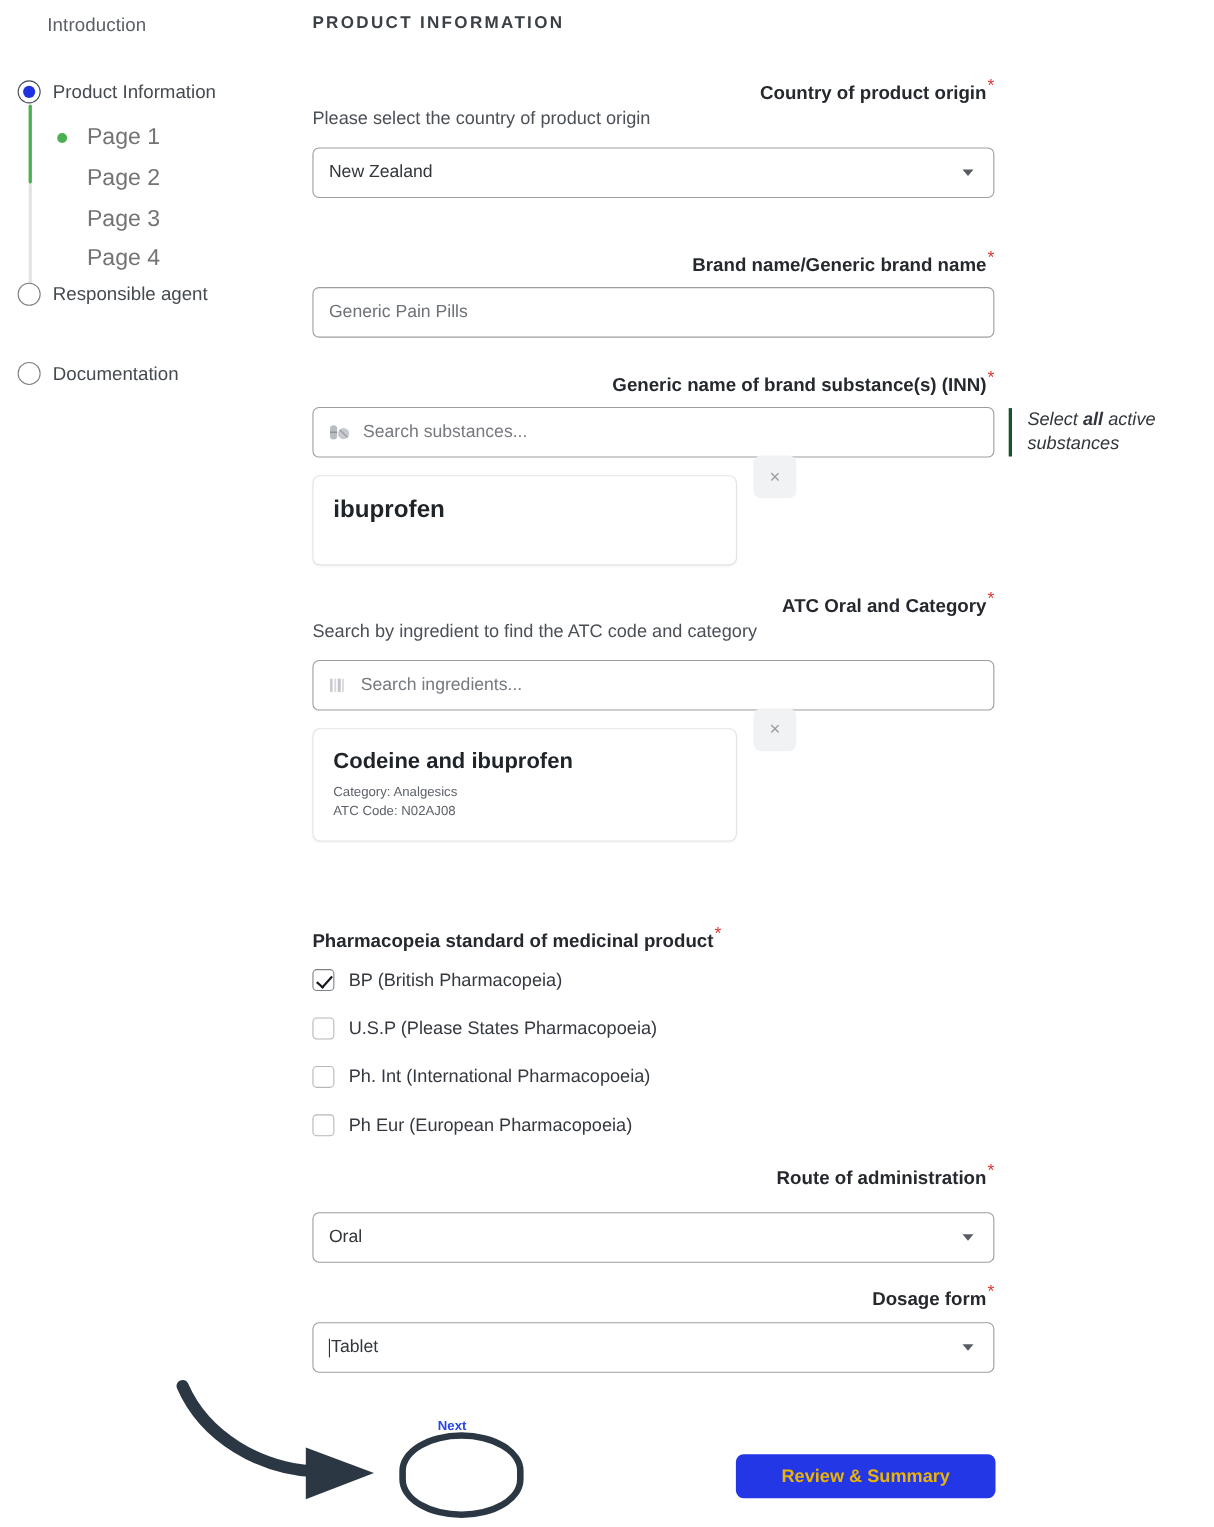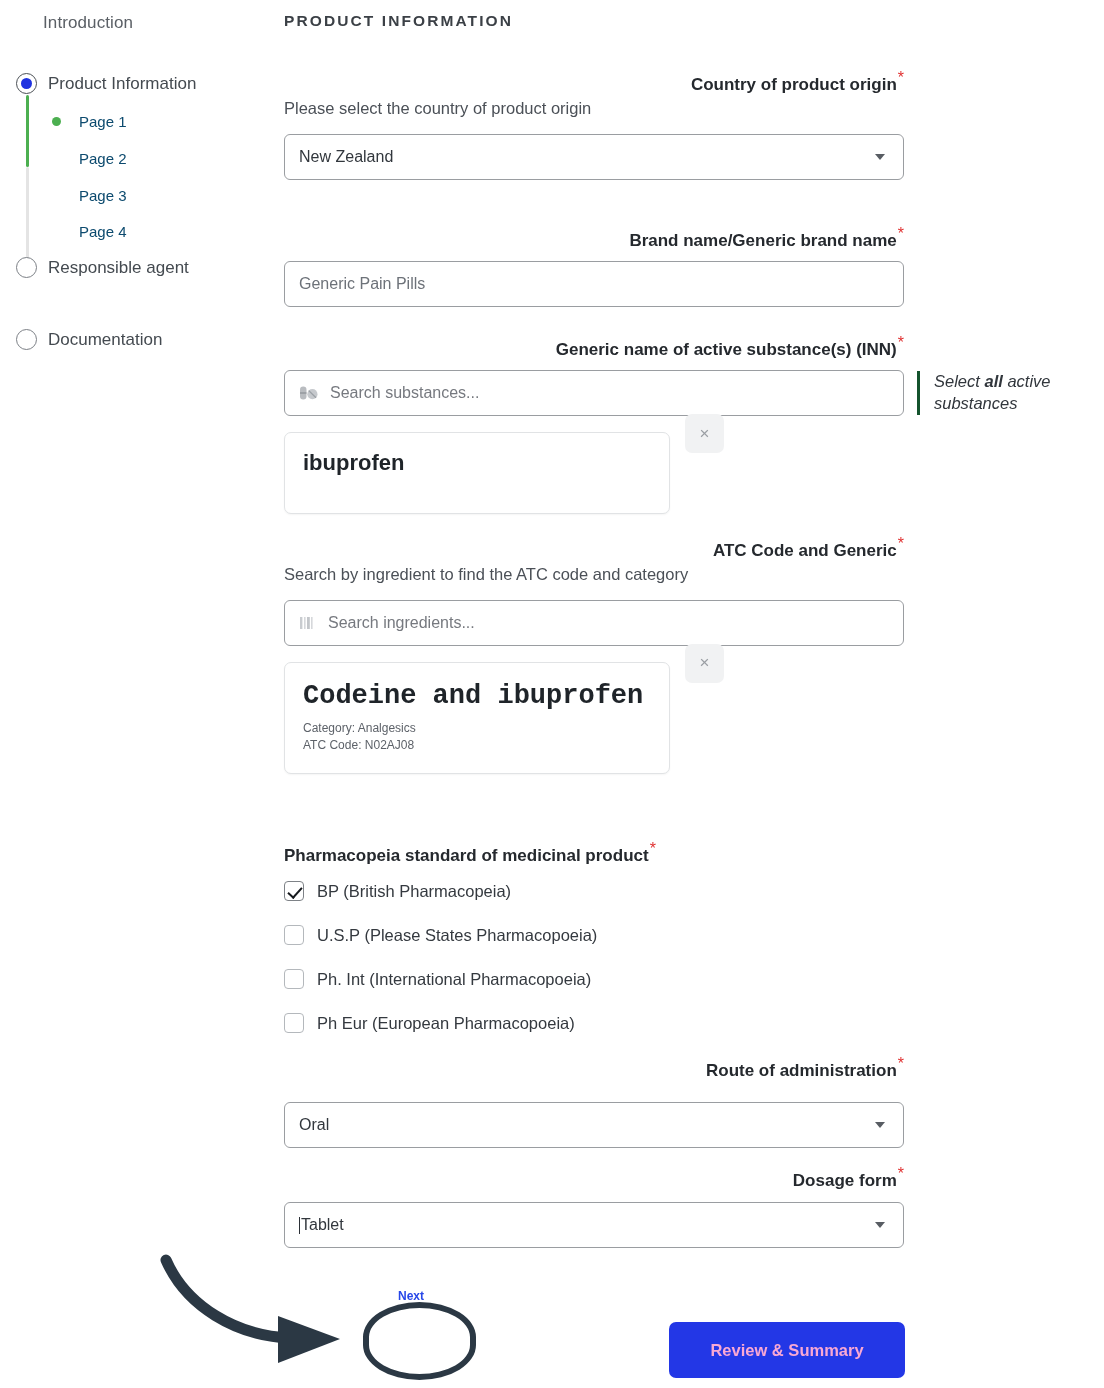--- a/index.html
+++ b/index.html
@@ -76,22 +76,22 @@
   }
   .sub-dot {
     width: 9px; height: 9px;
     border-radius: 50%;
     background: #4caf50;
     margin-right: 18px;
     flex: 0 0 auto;
   }
   .sub-dot.empty { background: transparent; }
   .sub-label {
-    font-size: 15px;
-    color: #0c4a6e;
+    font-size: 21px;
+    color: #737373;
     white-space: nowrap;
   }
 
   
   #main {
     position: absolute;
     left: 284px; top: 0;
     width: 820px;
   }
   .section-title {
@@ -172,21 +172,21 @@
     background: #fff;
     box-shadow: 0 1px 2px rgba(0,0,0,.045);
     padding: 17px 18px 18px 18px;
   }
   .chip-title {
     font-size: 22px;
     font-weight: bold;
     color: #1f2429;
     line-height: 1.2;
   }
-  .chip-title.small { font-size: 27px; font-family: Liberation Mono, monospace; }
+  .chip-title.small { font-size: 20px; }
   .chip-line {
     font-size: 12px;
     color: #5d6269;
     line-height: 1.45;
     margin-top: 8px;
   }
   .chip-line + .chip-line { margin-top: 0; }
   .chip-x {
     position: absolute;
     right: -55px; top: -19px;
@@ -260,23 +260,23 @@
     position: absolute;
     left: 363px; top: 1302px;
     width: 113px; height: 78px;
     border: 6px solid #2b3844;
     border-radius: 50% / 45%;
     pointer-events: none;
   }
   .review-btn {
     position: absolute;
     left: 669px; top: 1322px;
-    width: 236px; height: 56px;
+    width: 236px; height: 40px;
     background: #2337e6;
-    color: #f9a8d4;
+    color: #eab308;
     border: none;
     border-radius: 7px;
     font-size: 16.5px;
     font-weight: bold;
     font-family: "Liberation Sans", sans-serif;
     cursor: pointer;
   }
   #arrow { position: absolute; left: 150px; top: 1250px; }
 </style>
 </head>
@@ -343,21 +343,21 @@
       <div class="flabel">
         <span>Brand name/Generic brand name</span><span class="req">*</span>
       </div>
       <div class="text-box" style="margin-top:10px">
         <span class="text-value">Generic Pain Pills</span>
       </div>
     </div>
 
     <div class="field" style="top:339px">
       <div class="flabel">
-        <span>Generic name of active substance(s) (INN)</span><span class="req">*</span>
+        <span>Generic name of brand substance(s) (INN)</span><span class="req">*</span>
       </div>
       <div class="search-box" style="margin-top:10px">
         <span class="search-icon-pill">
           <svg width="19" height="16" viewBox="0 0 19 16">
             <rect x="1" y="1.5" width="6.5" height="13" rx="3.2" fill="#b9bcc0"></rect>
             <path d="M1 8 h6.5" stroke="#8f9398" stroke-width="1.3"></path>
             <circle cx="13.4" cy="9.2" r="5.1" fill="#c6c9cd"></circle>
             <path d="M9.8 5.6 L17 12.8" stroke="#9ba0a5" stroke-width="1.3"></path>
           </svg>
         </span>
@@ -369,21 +369,21 @@
         <div class="chip-x">×</div>
       </div>
 
       <div class="callout" style="top:32px">
         <span>Select </span><b>all</b><span> active substances</span>
       </div>
     </div>
 
     <div class="field" style="top:540px">
       <div class="flabel">
-        <span>ATC Code and Generic</span><span class="req">*</span>
+        <span>ATC Oral and Category</span><span class="req">*</span>
       </div>
       <div class="fhint">Search by ingredient to find the ATC code and category</div>
       <div class="search-box">
         <span class="search-icon-bars">
           <svg width="17" height="14" viewBox="0 0 17 14">
             <rect x="1" y="1" width="2.4" height="12" fill="#c9ccd0"></rect>
             <rect x="5" y="1" width="1.6" height="12" fill="#d6d8db"></rect>
             <rect x="8" y="1" width="2.8" height="12" fill="#c3c6ca"></rect>
             <rect x="12" y="1" width="1.6" height="12" fill="#d6d8db"></rect>
           </svg>

